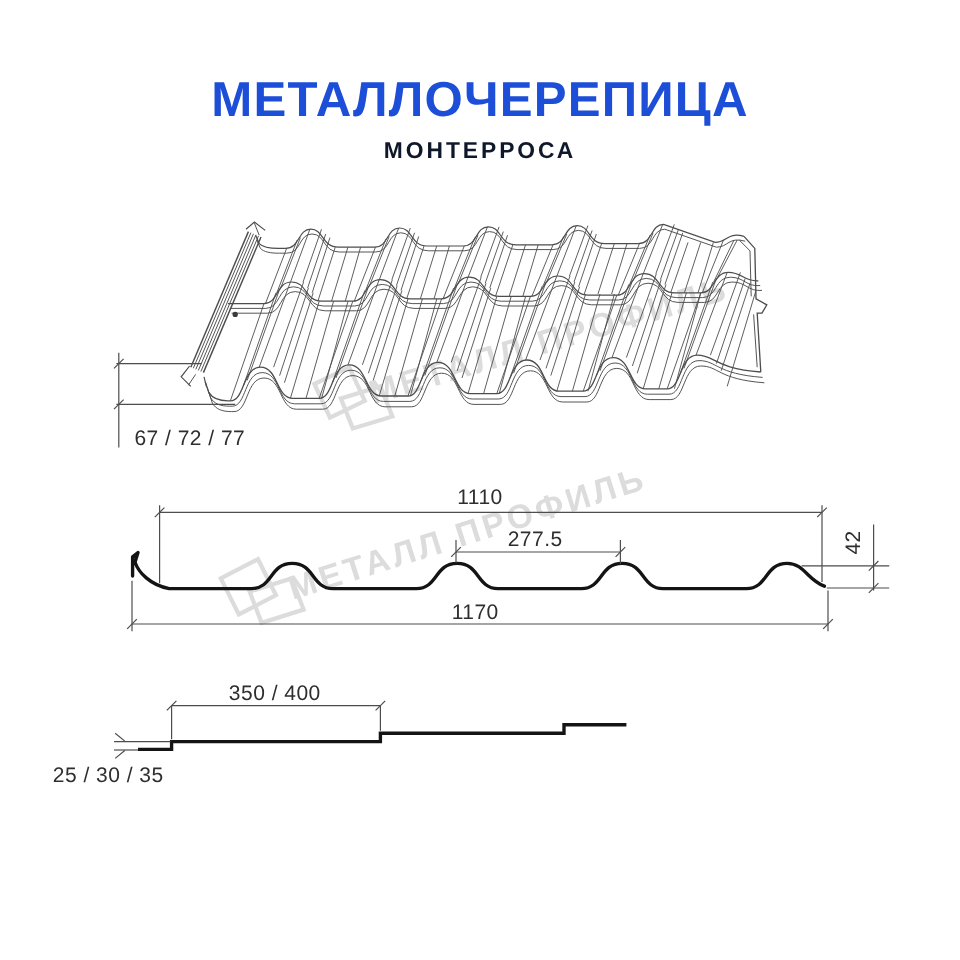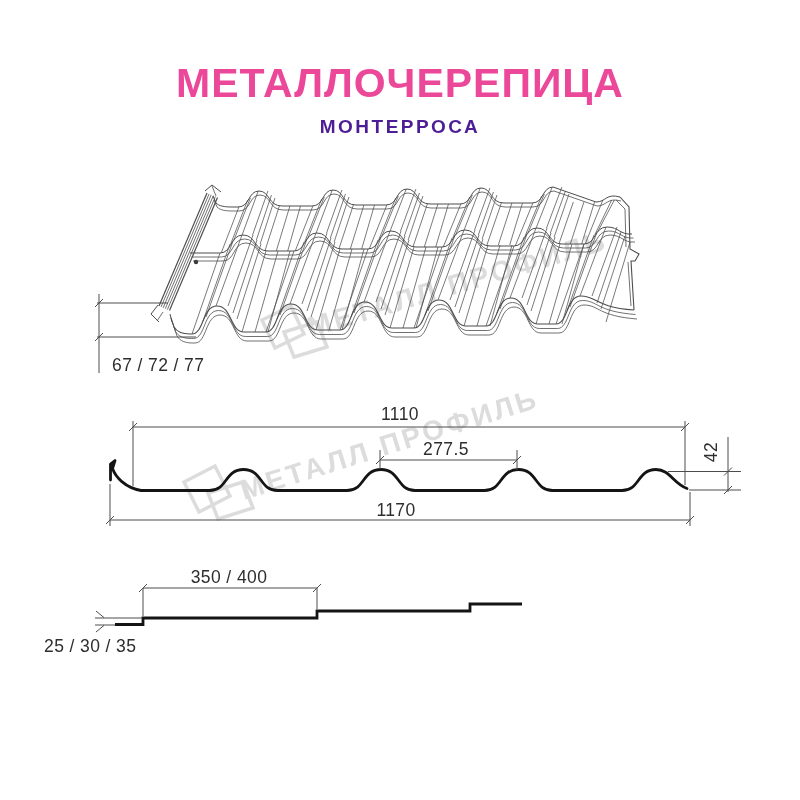--- a/index.html
+++ b/index.html
@@ -1,21 +1,21 @@
 <!DOCTYPE html>
 <html><head>
 <meta charset="utf-8">
 <style>
   html,body{margin:0;padding:0;background:#fff;}
   .page{position:relative;width:800px;height:800px;background:#ffffff;overflow:hidden;
         font-family:"Liberation Sans",sans-serif;}
   .header{position:absolute;top:60px;left:0;width:800px;text-align:center;}
-  .header h1{margin:0;font-size:41px;font-weight:800;letter-spacing:1px;color:#ec4899;
+  .header h1{margin:0;font-size:41px;font-weight:800;letter-spacing:1px;color:#1d4ed8;
              font-family:"Liberation Sans",sans-serif;}
-  .header .subtitle{margin-top:9px;font-size:19px;font-weight:700;letter-spacing:2.5px;color:#4c1d95;}
+  .header .subtitle{margin-top:9px;font-size:19px;font-weight:700;letter-spacing:2.5px;color:#0f172a;}
   svg.fig{position:absolute;left:0;top:0;}
   text.dim{font-family:"Liberation Sans",sans-serif;font-size:17.5px;fill:#2e2e2e;letter-spacing:.4px;}
   text.wm{font-family:"Liberation Sans",sans-serif;font-size:28px;font-weight:700;
           letter-spacing:3px;fill:#dcdcdc;}
 </style>
 </head>
 <body>
 
 <div class="page">
 

